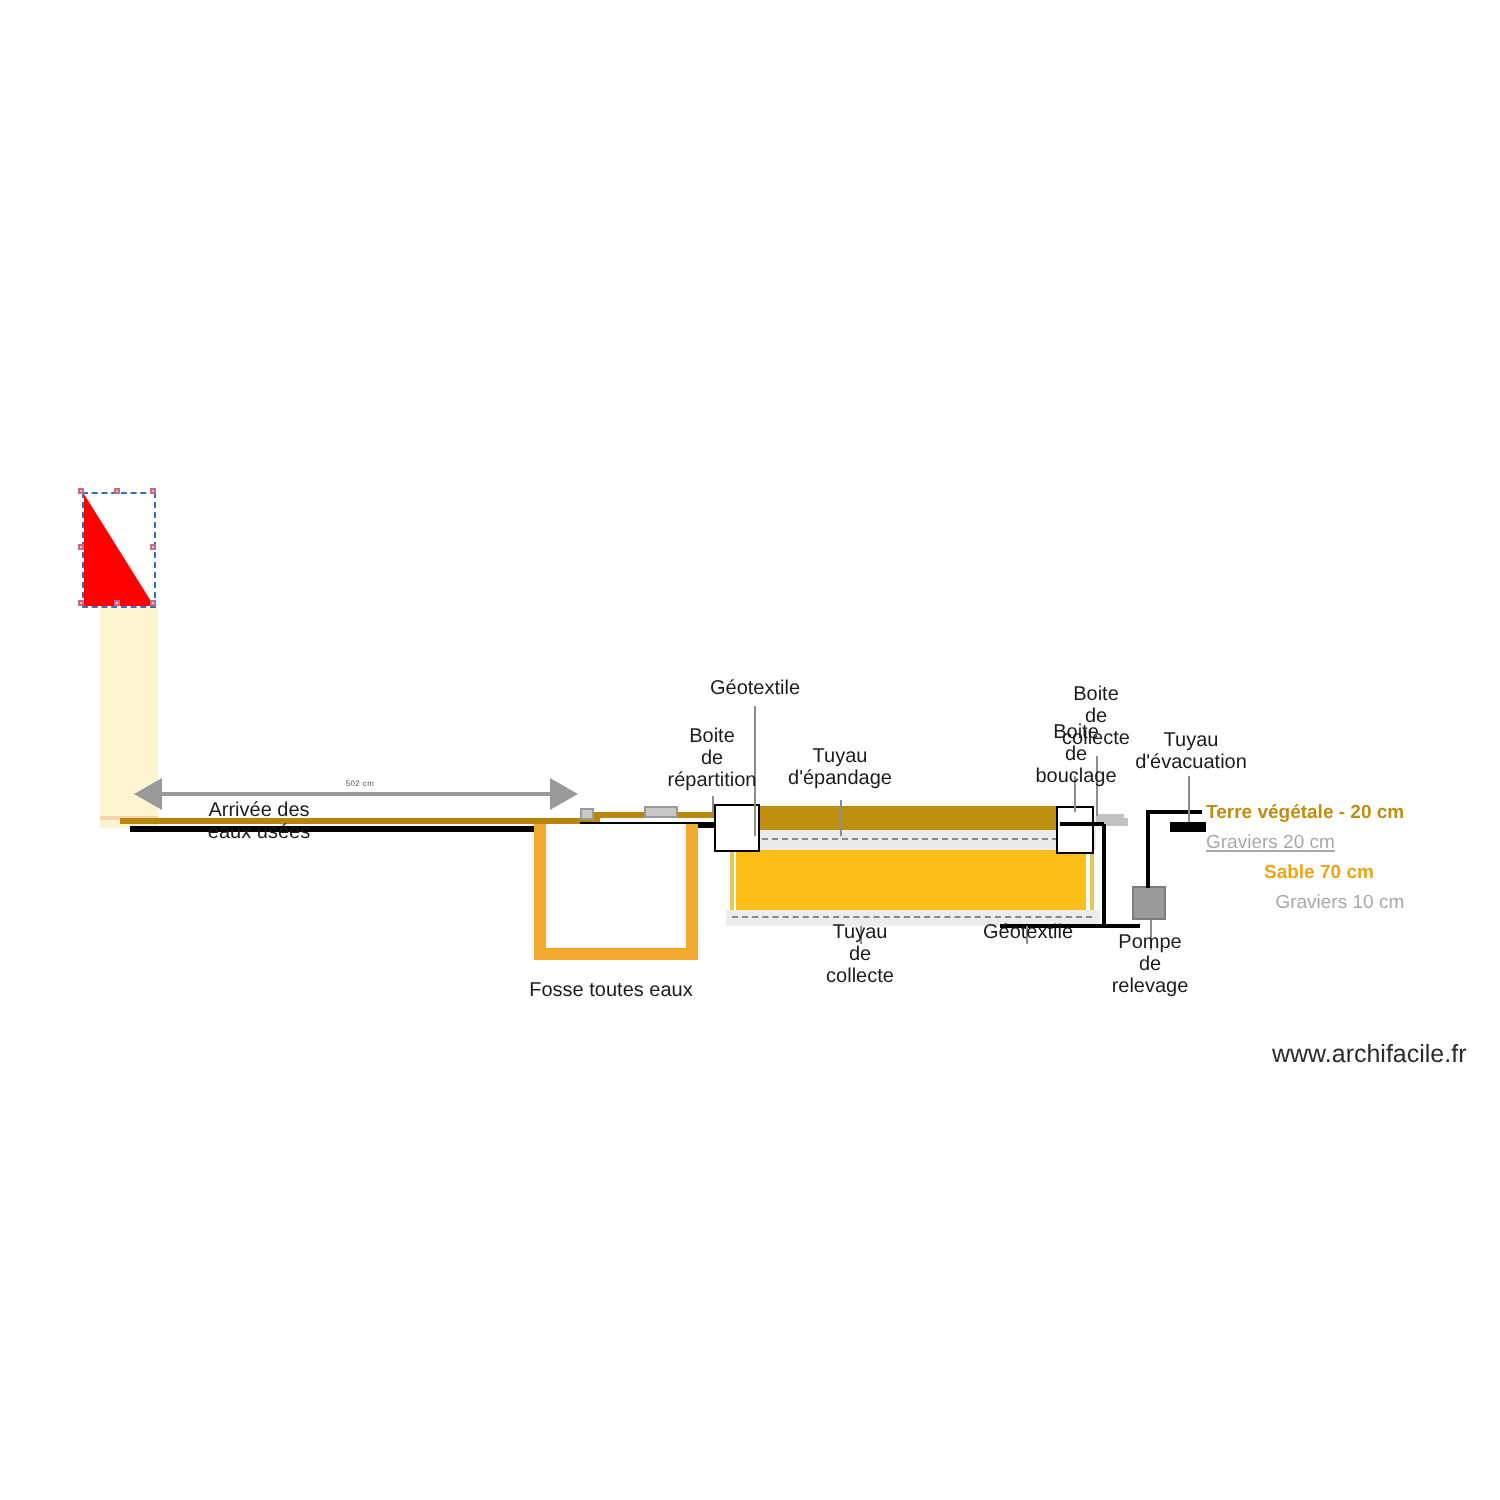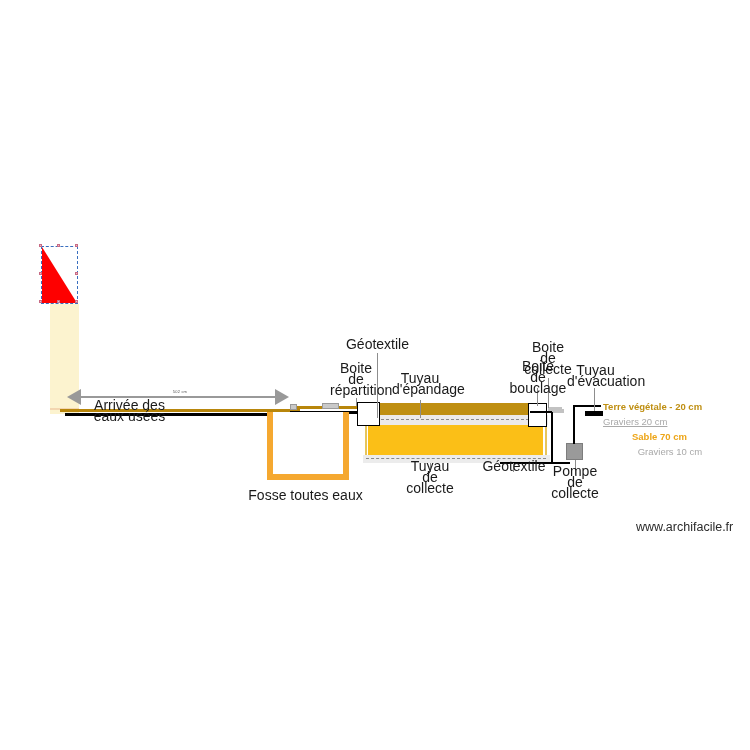--- a/index.html
+++ b/index.html
@@ -176,21 +176,21 @@
     left: 585px; top: 411px; width: 18px; height: 5px;
     background: #000000;
   }
 
   
   .lead { background: #8d8d8d; width: 1px; }
 
   
   .lbl {
     position: absolute;
-    font-size: 14px;
+    font-size: 10px;
     color: #1a1a1a;
     text-align: center;
     line-height: 11px;
     white-space: pre-line;
   }
 
   
   .legend { position: absolute; left: 603px; top: 399px; }
   .legend-row {
     font-size: 9.5px;
@@ -314,21 +314,21 @@
 d'évacuation</div>
 
   <div class="lbl" style="left:404px;top:461px;width:52px;">Tuyau
 de
 collecte</div>
 
   <div class="lbl" style="left:479px;top:461px;width:70px;">Géotextile</div>
 
   <div class="lbl" style="left:549px;top:466px;width:52px;">Pompe
 de
-collecte</div>
+relevage</div>
 
   <div class="legend">
     <div class="legend-row l0">Terre végétale - 20 cm</div>
     <div class="legend-row l1">Graviers 20 cm</div>
     <div class="legend-row l2">Sable 70 cm</div>
     <div class="legend-row l3">Graviers 10 cm</div>
   </div>
 
   <div class="abs watermark">www.archifacile.fr</div>
 

